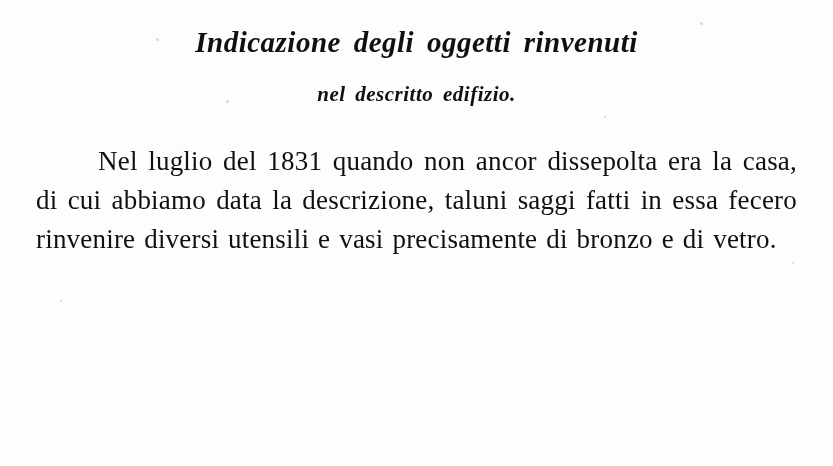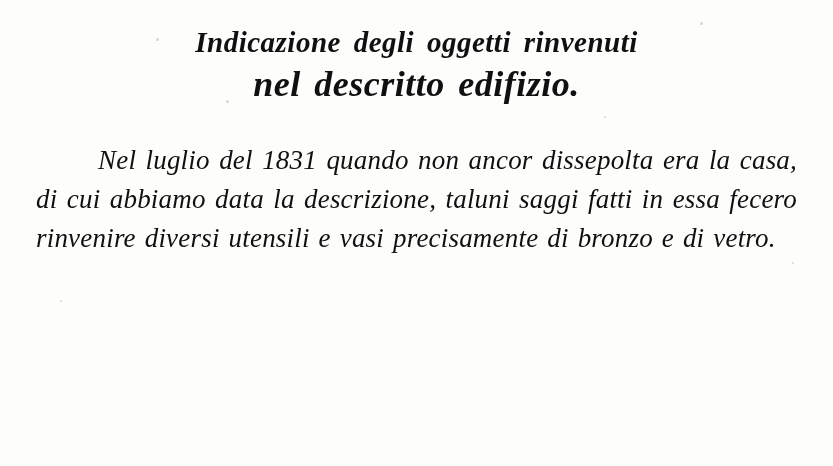--- a/index.html
+++ b/index.html
@@ -38,32 +38,31 @@
     letter-spacing: 0.5px;
     margin-top: 10px;
   }
   .heading .line1 {
     display: block;
     font-size: 29px;
     word-spacing: 5px;
   }
   .heading .line2 {
     display: block;
-    font-size: 36px;
+    font-size: 21px;
     word-spacing: 4px;
-    margin-top: 0;
+    margin-top: 20px;
   }
   .body-text {
     margin-top: 34px;
     font-size: 27px;
     line-height: 1.44;
     text-align: justify;
     word-spacing: 2px;
     letter-spacing: 0.2px;
-    font-style: italic;
   }
   .para {
     margin: 0;
     text-indent: 62px;
     text-align: justify;
     text-align-last: left;
   }
   .para + .para {
     margin-top: 2px;
   }

